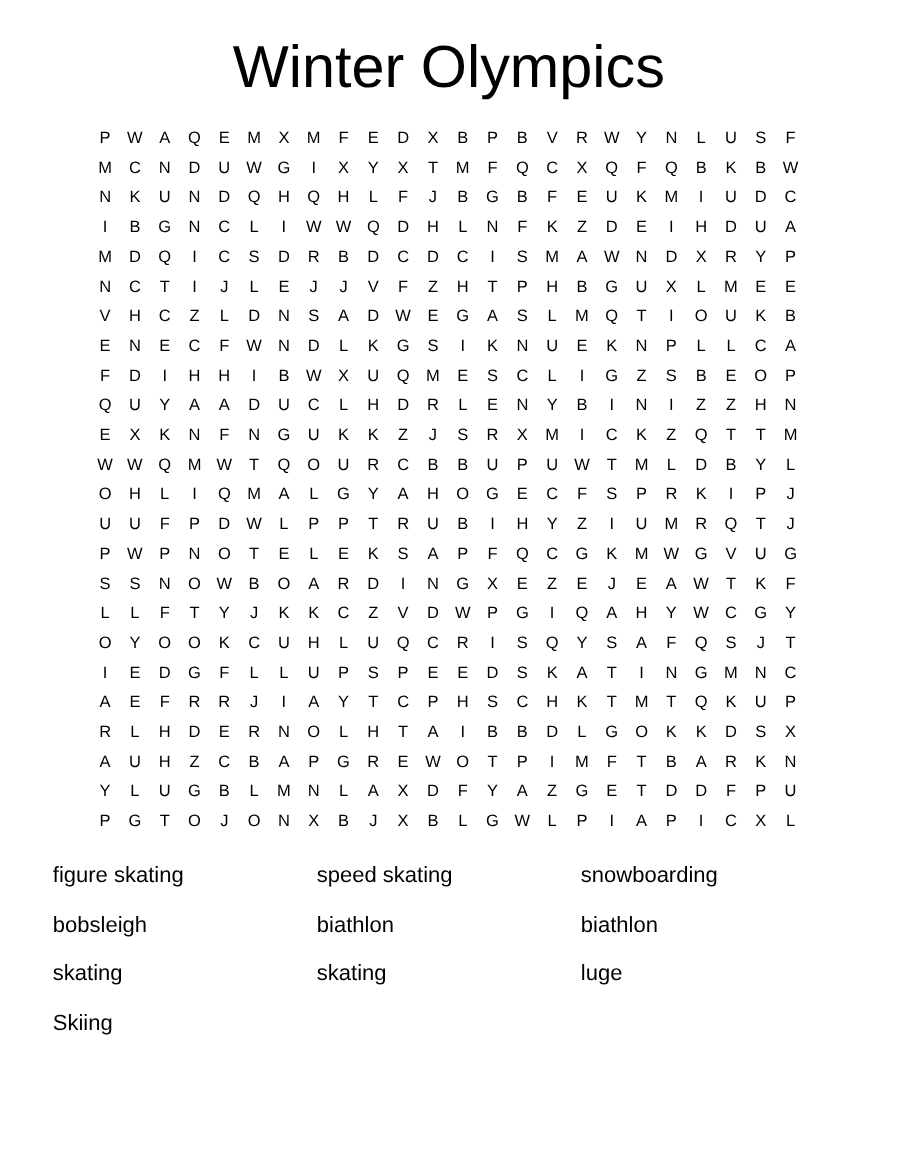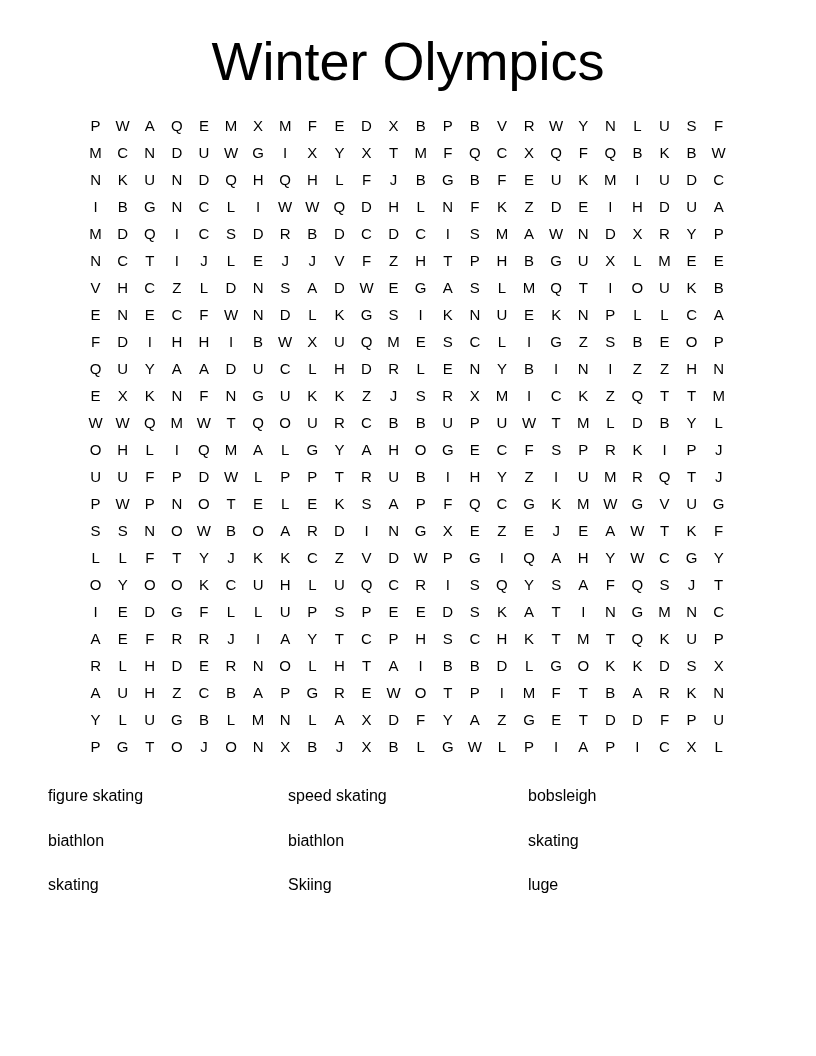--- a/index.html
+++ b/index.html
@@ -47,21 +47,21 @@
   .words {
     position: absolute;
     left: 48px;
     top: 774px;
     width: 720px;
     display: grid;
     grid-template-columns: 240px 240px 240px;
     grid-auto-rows: 44.5px;
   }
   .word {
-    font-size: 16px;
+    font-size: 20px;
     font-weight: 400;
     color: #000000;
     line-height: 44.5px;
     white-space: nowrap;
   }
 </style>
 </head>
 <body>
 
 <div class="page">
@@ -640,21 +640,22 @@
       <span class="cell">A</span>
       <span class="cell">P</span>
       <span class="cell">I</span>
       <span class="cell">C</span>
       <span class="cell">X</span>
       <span class="cell">L</span>
     </div>
   <div class="words" id="word-list">
       <div class="word">figure skating</div>
       <div class="word">speed skating</div>
+      <div class="word">snowboarding</div>
       <div class="word">bobsleigh</div>
       <div class="word">biathlon</div>
       <div class="word">biathlon</div>
       <div class="word">skating</div>
       <div class="word">skating</div>
+      <div class="word">luge</div>
       <div class="word">Skiing</div>
-      <div class="word">luge</div>
     </div>
 </div>
 
 </body></html>

